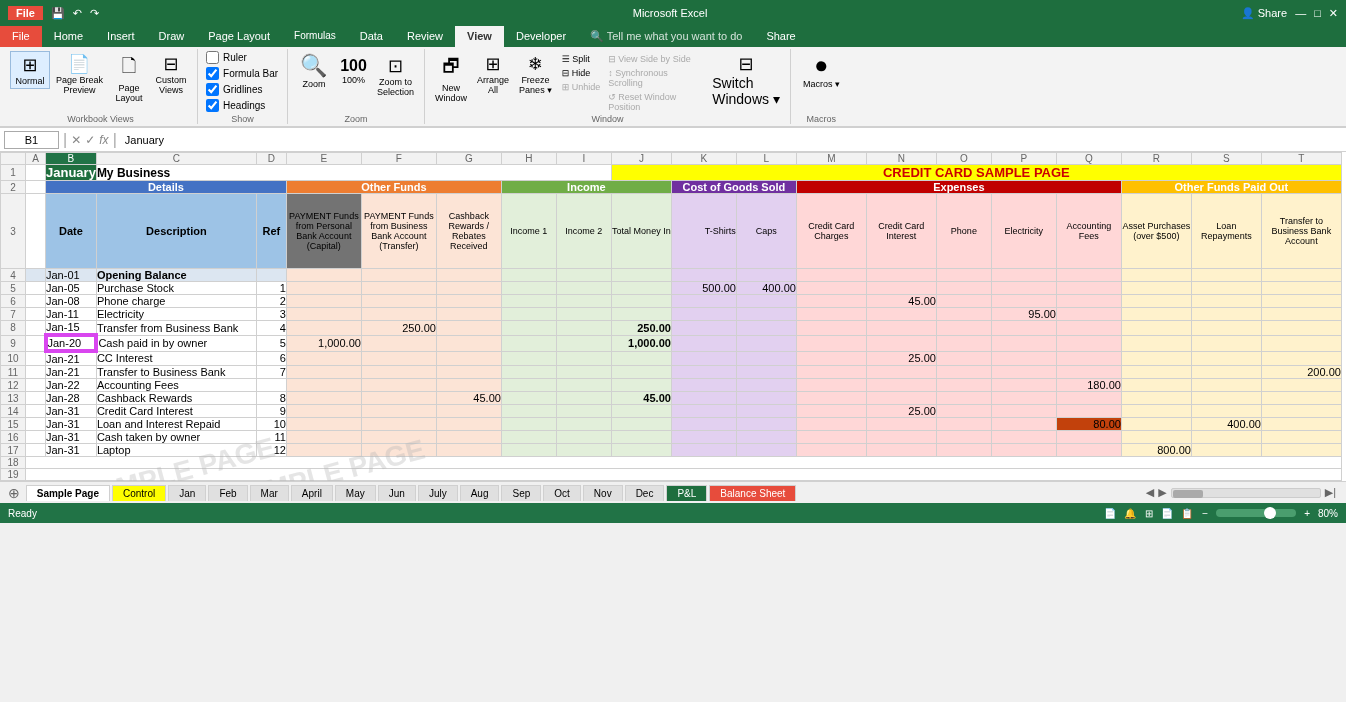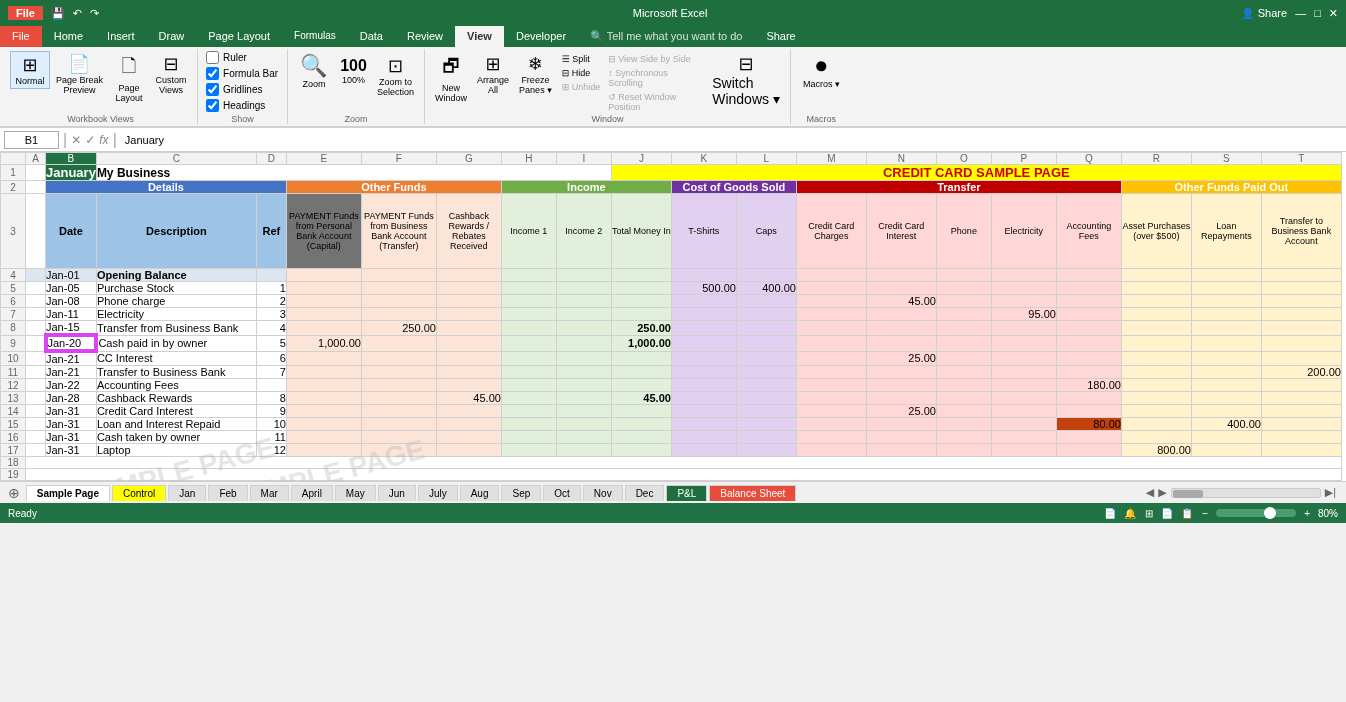--- a/index.html
+++ b/index.html
@@ -205,37 +205,37 @@
         <td colspan="11" style="background:#ffff00; color:#cc0000; font-weight:bold; font-size:13px; text-align:center; border:1px solid #d0d0d0;">CREDIT CARD SAMPLE PAGE</td>
       </tr>
 
       <tr>
         <td style="background:#f2f2f2; text-align:center; font-size:10px; color:#666; border:1px solid #d0d0d0;">2</td>
         <td style="border:1px solid #d0d0d0;"></td>
         <td colspan="3" style="background:#4472c4; color:white; text-align:center; font-weight:bold; border:1px solid #d0d0d0;">Details</td>
         <td colspan="3" style="background:#ed7d31; color:white; text-align:center; font-weight:bold; border:1px solid #d0d0d0;">Other Funds</td>
         <td colspan="3" style="background:#70ad47; color:white; text-align:center; font-weight:bold; border:1px solid #d0d0d0;">Income</td>
         <td colspan="2" style="background:#7030a0; color:white; text-align:center; font-weight:bold; border:1px solid #d0d0d0;">Cost of Goods Sold</td>
-        <td colspan="5" style="background:#c00000; color:white; text-align:center; font-weight:bold; border:1px solid #d0d0d0;">Transfer</td>
+        <td colspan="5" style="background:#c00000; color:white; text-align:center; font-weight:bold; border:1px solid #d0d0d0;">Expenses</td>
         <td colspan="3" style="background:#ffc000; color:white; text-align:center; font-weight:bold; border:1px solid #d0d0d0;">Other Funds Paid Out</td>
       </tr>
 
       <tr style="height:75px;">
         <td style="background:#f2f2f2; text-align:center; font-size:10px; color:#666; border:1px solid #d0d0d0;">3</td>
         <td style="border:1px solid #d0d0d0;"></td>
         <td style="background:#9dc3e6; text-align:center; font-weight:bold; vertical-align:middle; border:1px solid #d0d0d0;">Date</td>
         <td style="background:#9dc3e6; text-align:center; font-weight:bold; vertical-align:middle; border:1px solid #d0d0d0;">Description</td>
         <td style="background:#9dc3e6; text-align:center; font-weight:bold; vertical-align:middle; border:1px solid #d0d0d0;">Ref</td>
         <td style="background:#737373; text-align:center; font-size:9px; vertical-align:middle; border:1px solid #d0d0d0;">PAYMENT Funds from Personal Bank Account (Capital)</td>
         <td style="background:#fce4d6; text-align:center; font-size:9px; vertical-align:middle; border:1px solid #d0d0d0;">PAYMENT Funds from Business Bank Account (Transfer)</td>
         <td style="background:#fce4d6; text-align:center; font-size:9px; vertical-align:middle; border:1px solid #d0d0d0;">Cashback Rewards / Rebates Received</td>
         <td style="background:#e2efda; text-align:center; font-size:9px; vertical-align:middle; border:1px solid #d0d0d0;">Income 1</td>
         <td style="background:#e2efda; text-align:center; font-size:9px; vertical-align:middle; border:1px solid #d0d0d0;">Income 2</td>
         <td style="background:#e2efda; text-align:center; font-size:9px; vertical-align:middle; border:1px solid #d0d0d0;">Total Money In</td>
-        <td style="background:#e2d0f0; text-align:center; font-size:9px; vertical-align:middle; border:1px solid #d0d0d0;">T-Shirts</td>
+        <td style="background:#e2d0f0; text-align:right; font-size:9px; vertical-align:middle; border:1px solid #d0d0d0;">T-Shirts</td>
         <td style="background:#e2d0f0; text-align:center; font-size:9px; vertical-align:middle; border:1px solid #d0d0d0;">Caps</td>
         <td style="background:#ffd7d7; text-align:center; font-size:9px; vertical-align:middle; border:1px solid #d0d0d0;">Credit Card Charges</td>
         <td style="background:#ffd7d7; text-align:center; font-size:9px; vertical-align:middle; border:1px solid #d0d0d0;">Credit Card Interest</td>
         <td style="background:#ffd7d7; text-align:center; font-size:9px; vertical-align:middle; border:1px solid #d0d0d0;">Phone</td>
         <td style="background:#ffd7d7; text-align:center; font-size:9px; vertical-align:middle; border:1px solid #d0d0d0;">Electricity</td>
         <td style="background:#ffd7d7; text-align:center; font-size:9px; vertical-align:middle; border:1px solid #d0d0d0;">Accounting Fees</td>
         <td style="background:#fff2cc; text-align:center; font-size:9px; vertical-align:middle; border:1px solid #d0d0d0;">Asset Purchases (over $500)</td>
         <td style="background:#fff2cc; text-align:center; font-size:9px; vertical-align:middle; border:1px solid #d0d0d0;">Loan Repayments</td>
         <td style="background:#fff2cc; text-align:center; font-size:9px; vertical-align:middle; border:1px solid #d0d0d0;">Transfer to Business Bank Account</td>
       </tr>

